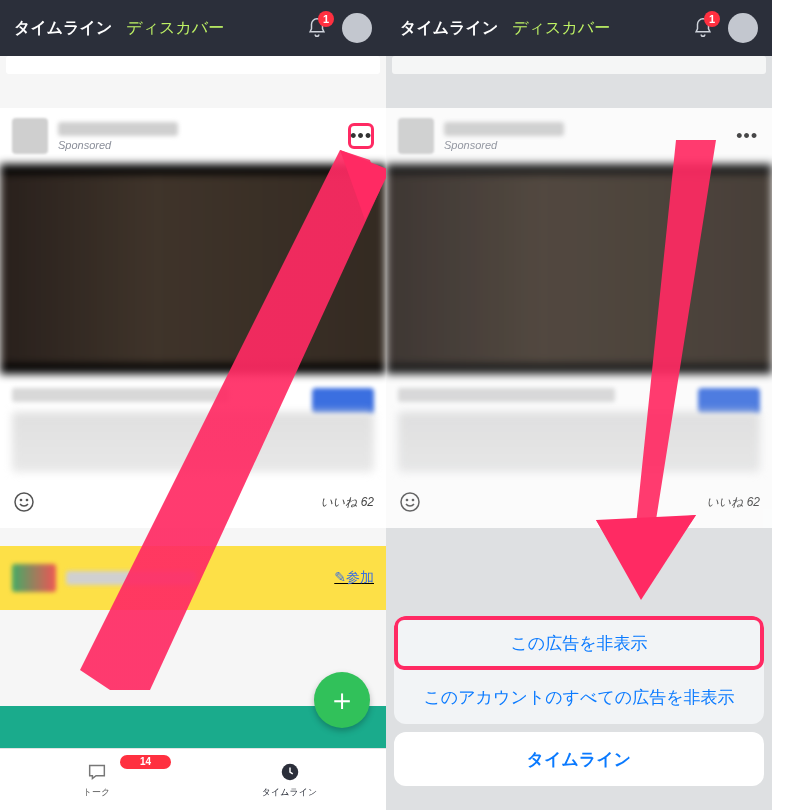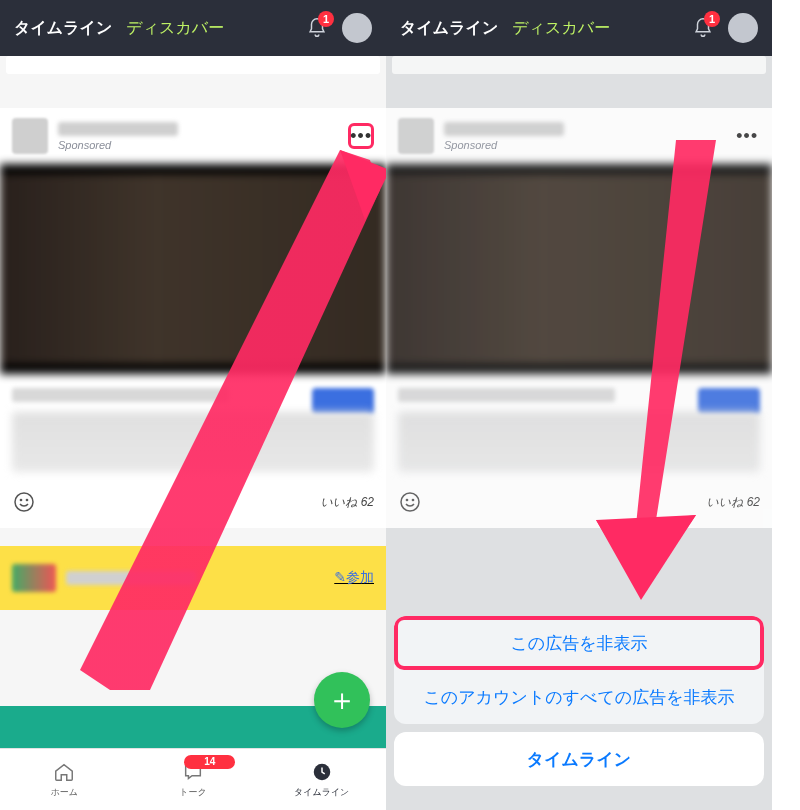--- a/index.html
+++ b/index.html
@@ -112,26 +112,20 @@
       <div class="title-blur"></div>
       <span class="join">✎<span>参加</span></span>
     </div>
 
     <div class="green-bar"></div>
     <div class="fab">＋</div>
 
     <div class="tabbar">
       <div class="item">
         <svg width="22" height="22" viewBox="0 0 24 24" fill="none" stroke="#777" stroke-width="1.6">
-            <path d="M3 11l9-7 9 7v9a1 1 0 0 1-1 1h-5v-6h-6v6H4a1 1 0 0 1-1-1z"></path>
-          </svg>
-        <span>ホーム</span>
-      </div>
-      <div class="item">
-        <svg width="22" height="22" viewBox="0 0 24 24" fill="none" stroke="#777" stroke-width="1.6">
             <path d="M4 5h16v11H11l-4 3v-3H4z"></path>
           </svg>
         <span class="tbadge">14</span>
         <span>トーク</span>
       </div>
       <div class="item active">
         <svg width="22" height="22" viewBox="0 0 24 24" fill="#2b2f3a">
             <circle cx="12" cy="12" r="9"></circle>
             <path d="M12 7v5l3 2" stroke="#fff" stroke-width="1.6" fill="none"></path>
           </svg>

